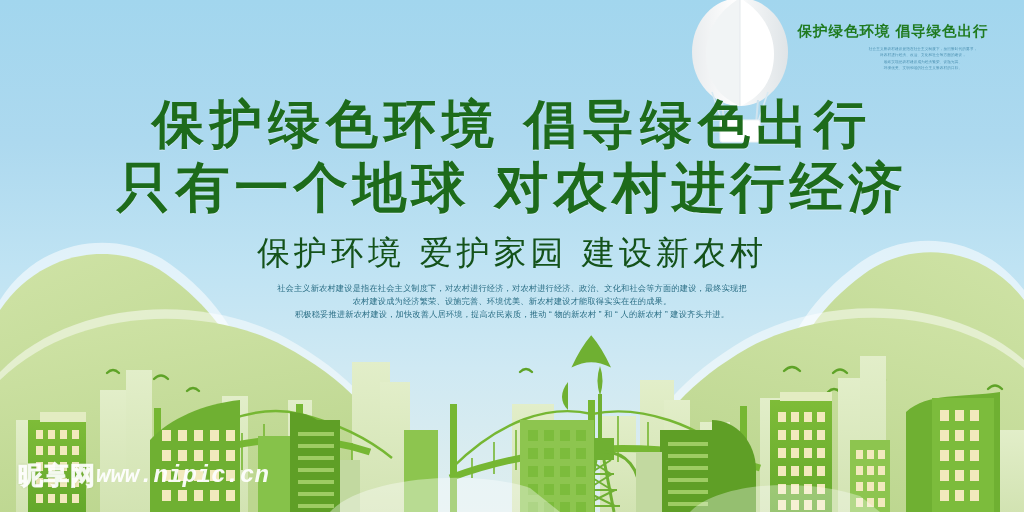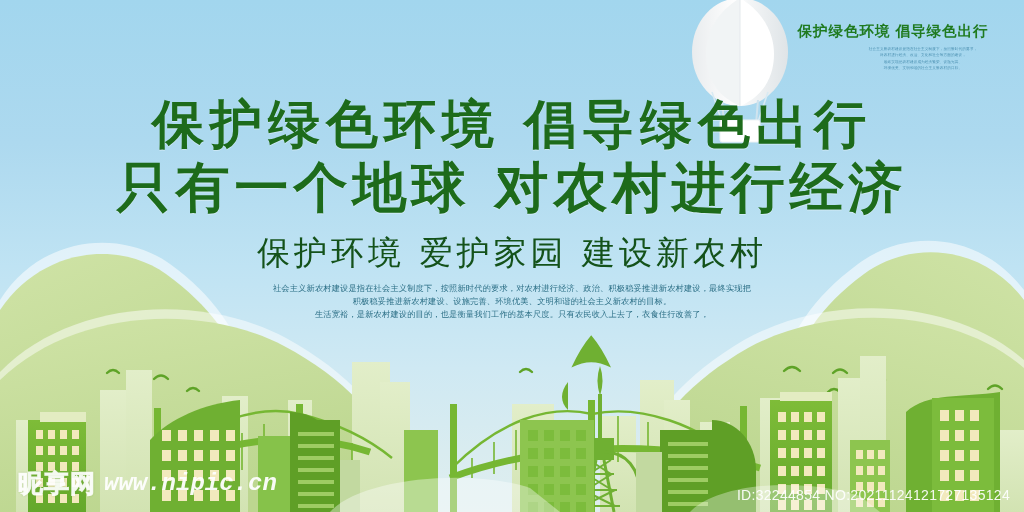--- a/index.html
+++ b/index.html
@@ -59,22 +59,22 @@
     position:absolute; left:0; top:282px; width:1024px;
     text-align:center;
     color:#2c6f86;
     font-size:8.2px; line-height:13.2px;
     letter-spacing:.2px;
   }
   #para p { white-space:nowrap; }
 
   
   #wm {
-    position:absolute; left:18px; bottom:12px;
-    display:flex; align-items:center; gap:8px;
+    position:absolute; left:18px; bottom:20px;
+    display:flex; align-items:center; gap:0;
   }
   #wm-logo {
     font-size:25px; font-weight:bold; letter-spacing:1px;
     color:#ffffff;
     -webkit-text-stroke:1px rgba(255,255,255,.9);
     text-shadow:0 0 3px rgba(120,160,70,.55);
     opacity:.93;
   }
   #wm-url {
     font-family:Liberation Mono, monospace;
@@ -413,24 +413,23 @@
   </div>
 
   <div id="headline">
     <span class="hl">保护绿色环境  倡导绿色出行</span>
     <span class="hl hl2">只有一个地球  对农村进行经济</span>
   </div>
 
   <div id="subtitle">保护环境 爱护家园 建设新农村</div>
 
   <div id="para">
-    <p>社会主义新农村建设是指在社会主义制度下，按照新时代的要求，对农村进行经济、政治、积极稳妥推进新农村建设，最终实现把</p>
-    <p>积极稳妥推进新农村建设、设施完善、环境优美、文明和谐的社会主义新农村的目标。</p>
-    <p>生活宽裕，是新农村建设的目的，也是衡量我们工作的基本尺度。只有农民收入上去了，衣食住行改善了，</p>
+    <p>社会主义新农村建设是指在社会主义制度下，对农村进行经济，对农村进行经济、政治、文化和社会等方面的建设，最终实现把</p>
+    <p>农村建设成为经济繁荣、设施完善、环境优美、新农村建设才能取得实实在在的成果。</p>
+    <p>积极稳妥推进新农村建设，加快改善人居环境，提高农民素质，推动 “ 物的新农村 ” 和 “ 人的新农村 ” 建设齐头并进。</p>
   </div>
 
   <div id="wm">
     <span id="wm-logo">昵享网</span>
     <span id="wm-url">www.nipic.cn</span>
   </div>
-  <div id="idline">ID:32244854 NO:20211124121727135124</div>
 
 </div>
 
 </body></html>

